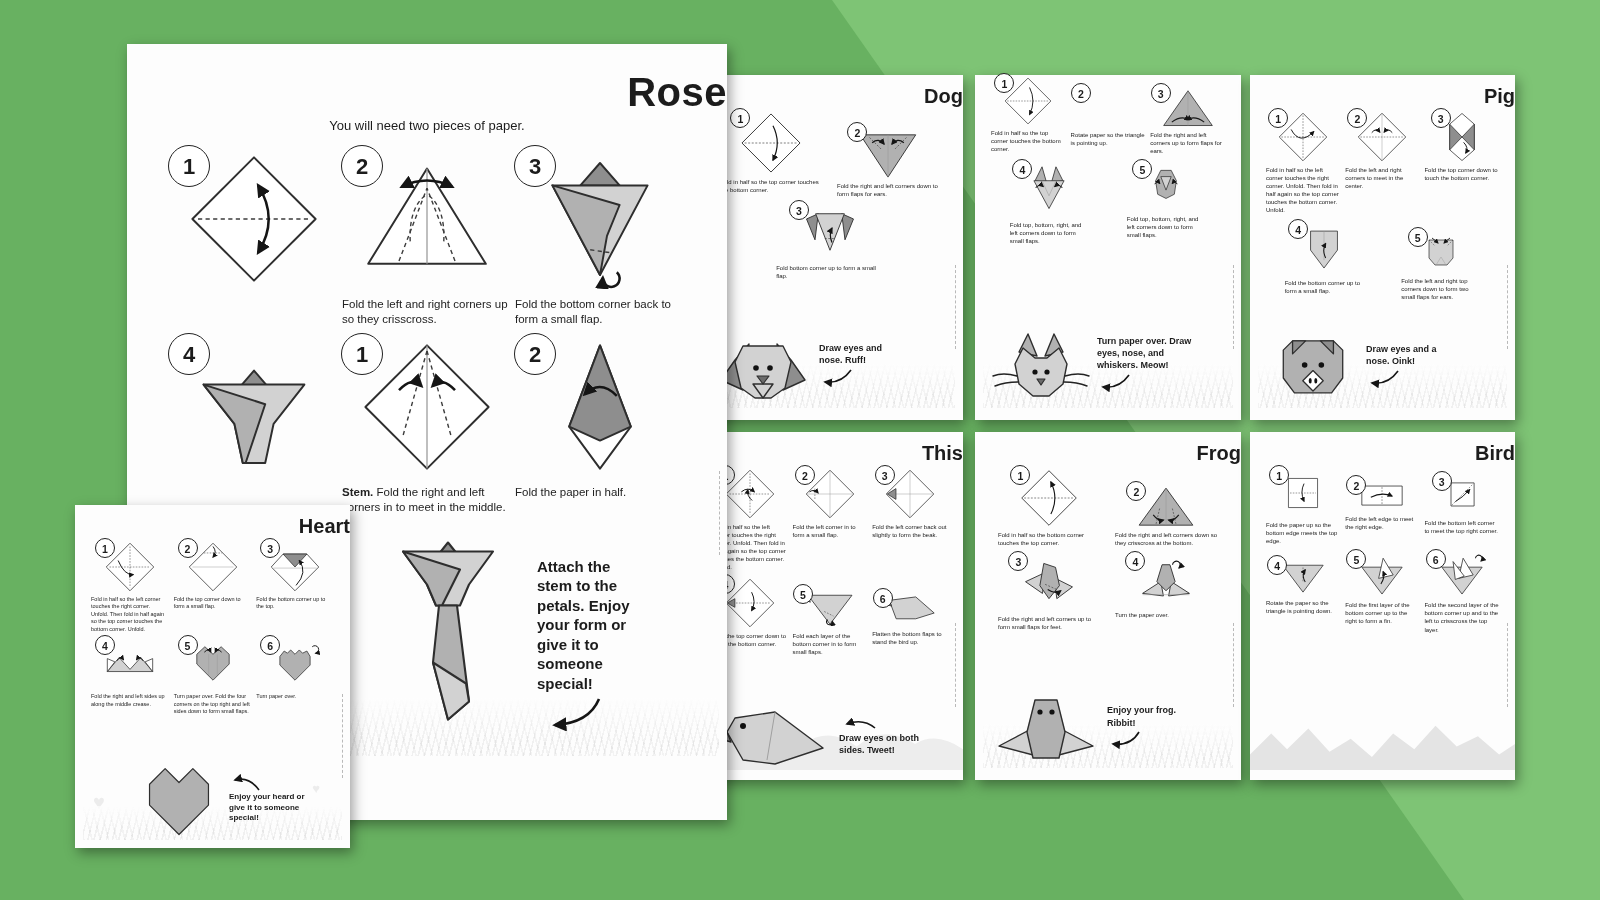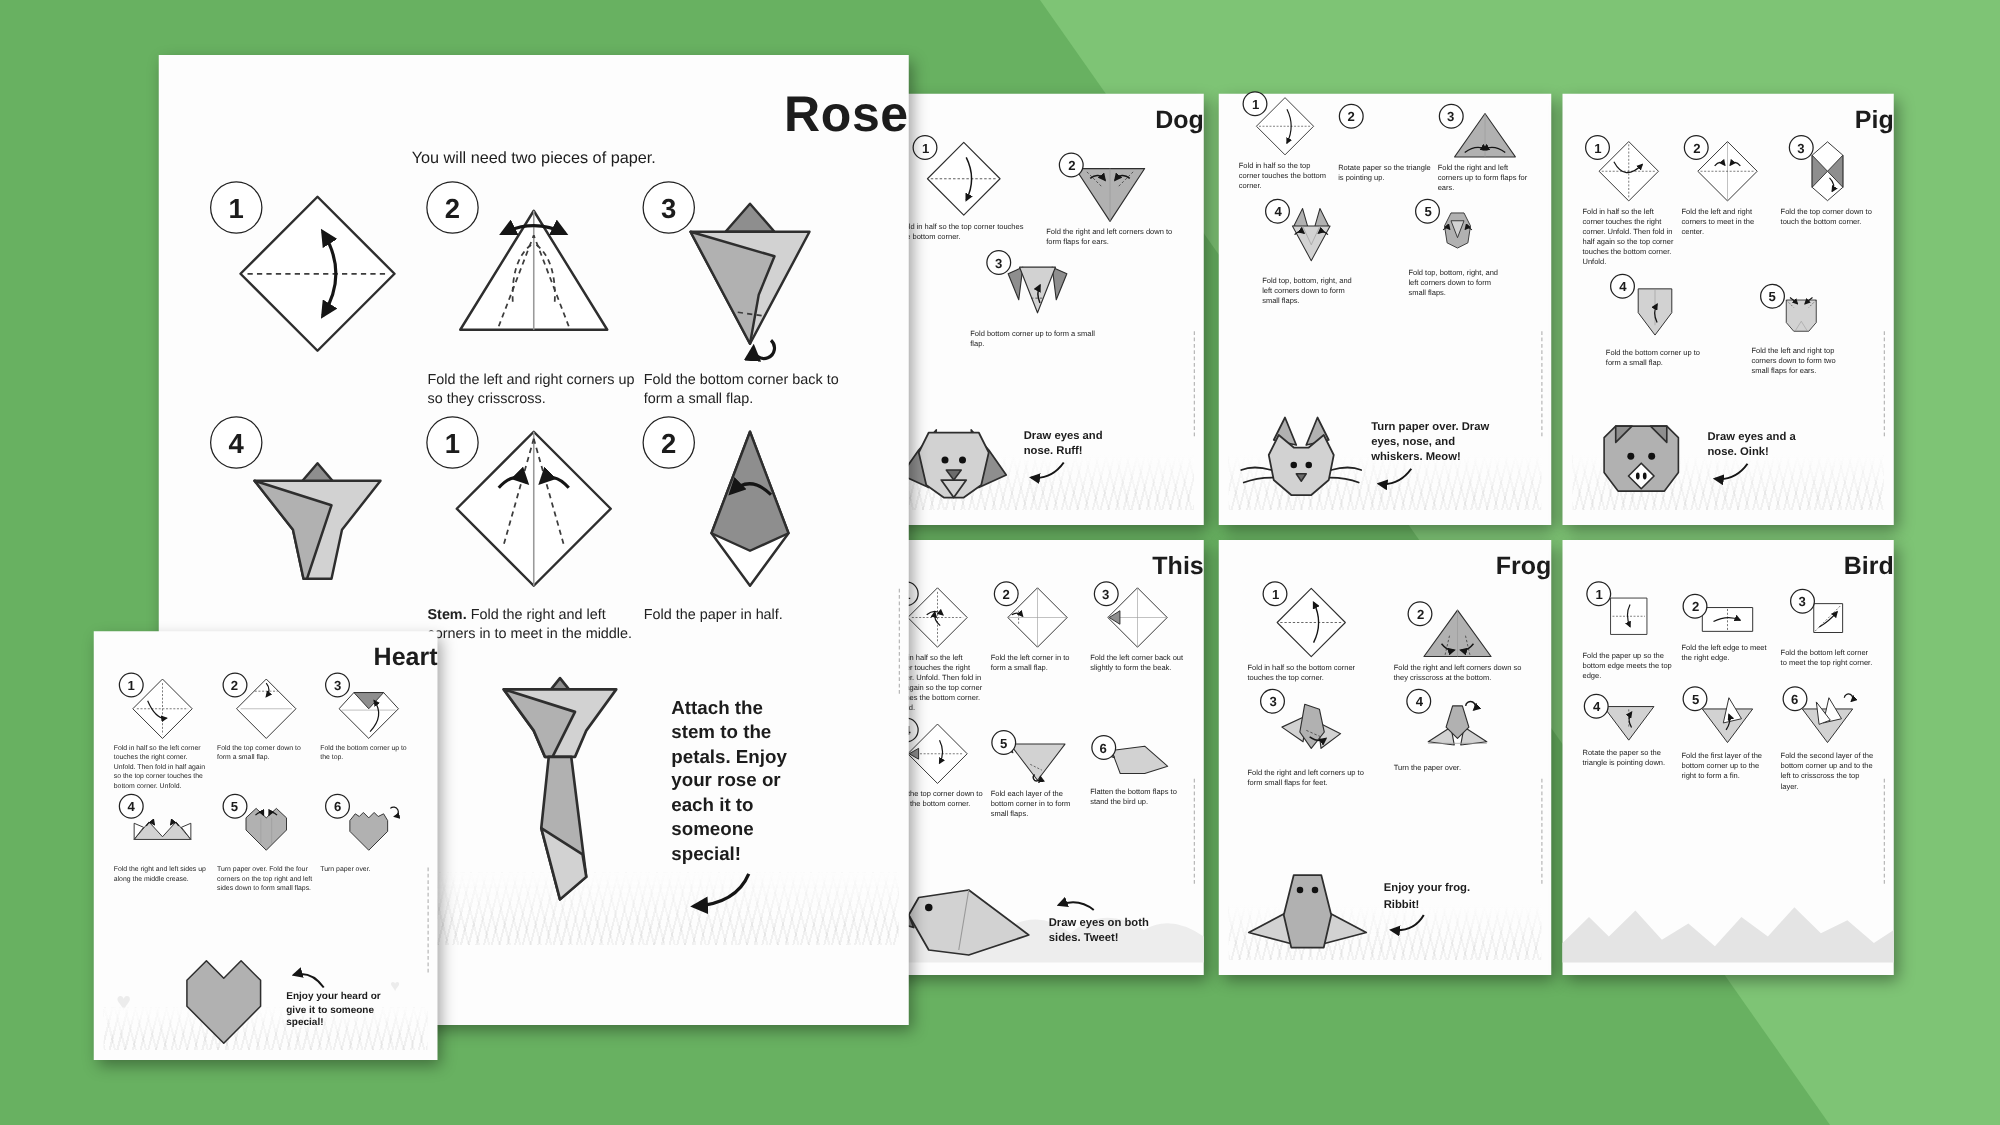--- a/index.html
+++ b/index.html
@@ -174,21 +174,21 @@
     <div class="fig" style="margin-left:16px">
       <svg width="150" height="200" viewBox="0 0 100 130">
         <polygon class="fd" points="42,16 50,6 58,16"></polygon>
         <polygon class="fl" points="20,12 80,12 64,34 58,48 42,48 36,34"></polygon>
         <polygon class="fm" points="20,12 58,24 46,48 42,48 36,34"></polygon>
         <polygon class="fm" points="44,48 56,48 64,112 50,124 40,86"></polygon>
         <polygon class="fl" points="40,86 62,100 64,112 50,124"></polygon>
       </svg>
     </div>
     <div style="margin-left:14px;margin-top:28px">
-      <p class="note" style="margin:0">Attach the stem to the petals. Enjoy your rose or each it to someone special!</p>
+      <p class="note" style="margin:0">Attach the stem to the petals. Enjoy your form or give it to someone special!</p>
       <svg width="70" height="40" viewBox="0 0 70 40">
         <path class="arr" style="stroke-width:2.6" d="M62,6 Q52,30 18,32"></path>
       </svg>
     </div>
   </div>
   <div class="copy"></div>
 </div>
 
 <div class="sheet sm heart-sheet" style="left:75px;top:505px;width:275px;height:343px;z-index:3">
   <h2 class="sm-title">Heart</h2>

